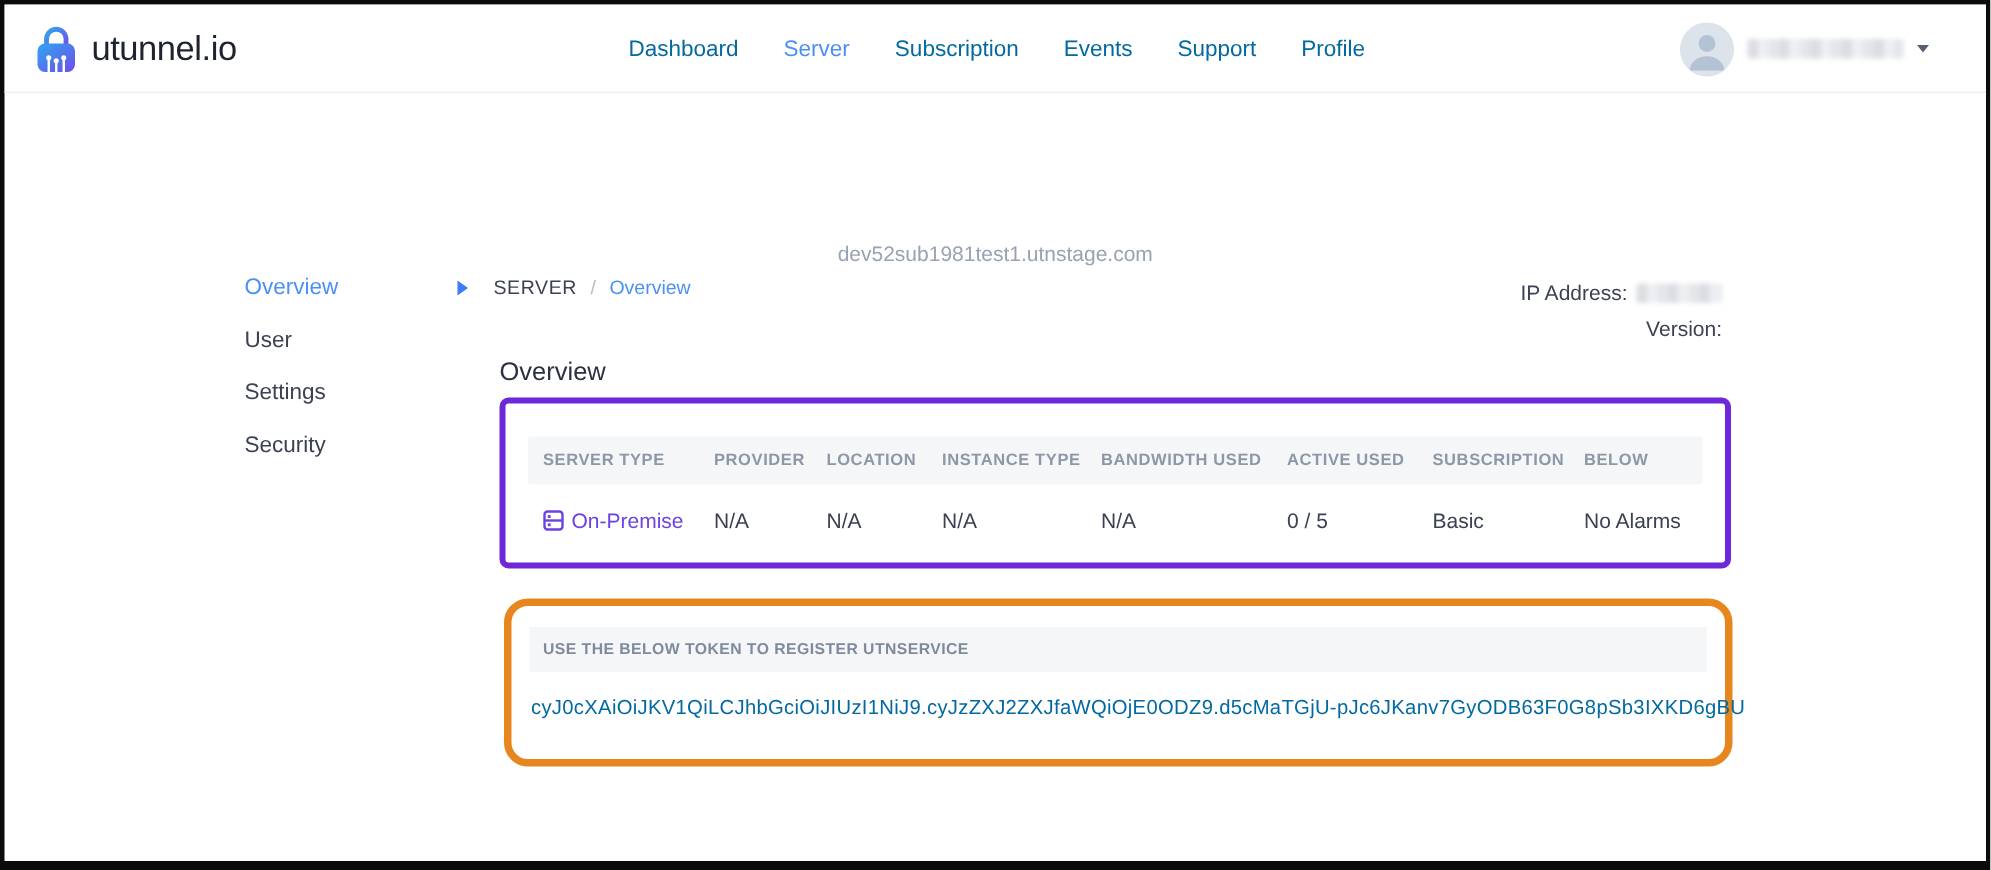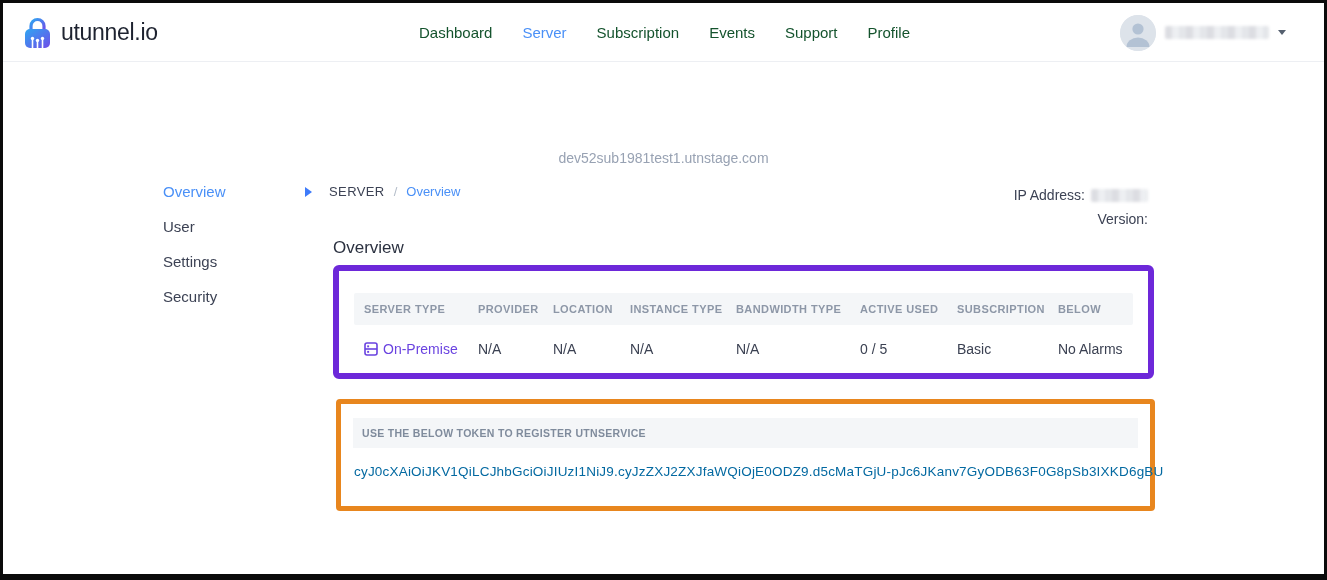--- a/index.html
+++ b/index.html
@@ -7,55 +7,55 @@
   .frame{
     position:relative;width:1327px;height:580px;background:#fff;
     border:3px solid #0b0b0b;border-bottom-width:6px;overflow:hidden;
     font-family:"Liberation Sans","DejaVu Sans",sans-serif;color:#3c4254;
   }
   
   .navbar{position:absolute;left:0;top:0;width:100%;height:59px;background:#fff;border-bottom:1px solid #edeff3;}
   .brand{position:absolute;left:19px;top:0;height:59px;display:flex;align-items:center;gap:8px;cursor:pointer;}
   .brand-text{font-size:23px;font-weight:500;color:#1e2330;letter-spacing:-0.3px;}
   .nav-links{position:absolute;left:416px;top:0;height:59px;display:flex;align-items:center;gap:30px;}
-  .nav-link{font-size:15px;color:#14532d;text-decoration:none;cursor:pointer;}
+  .nav-link{font-size:15px;color:#0369a1;text-decoration:none;cursor:pointer;}
   .nav-link.active{color:#4a90f7;}
   .user-menu{position:absolute;right:38px;top:0;height:59px;display:flex;align-items:center;gap:9px;cursor:pointer;}
   .avatar{width:36px;height:36px;border-radius:50%;background:#dde3ea;overflow:hidden;flex:none;}
   .redact{background:repeating-linear-gradient(90deg,#dcdde2 0 7px,#edeff2 7px 14px,#e4e6ea 14px 21px);filter:blur(1.6px);border-radius:2px;}
   .name-redact{width:104px;height:13px;}
   .caret{width:0;height:0;border-left:4.5px solid transparent;border-right:4.5px solid transparent;border-top:5px solid #55606f;}
   
   .server-title{position:absolute;left:0;top:114px;width:100%;text-align:center;font-size:22px;font-weight:500;color:#262b3a;}
-  .server-domain{position:absolute;left:0;top:147px;width:100%;text-align:center;font-size:14px;color:#98a2b3;}
+  .server-domain{position:absolute;left:0;top:158px;width:100%;text-align:center;font-size:14px;color:#98a2b3;}
   
   .sidebar{position:absolute;left:160px;top:180px;display:flex;flex-direction:column;gap:18px;}
   .side-item{font-size:15px;color:#3c4254;cursor:pointer;}
   .side-item.active{color:#4a90f7;}
   
   .breadcrumb{position:absolute;left:302px;top:181px;display:flex;align-items:center;gap:9px;font-size:13px;}
   .crumb-arrow{width:0;height:0;border-top:5px solid transparent;border-bottom:5px solid transparent;border-left:7px solid #3e7bfa;margin-right:8px;}
   .crumb-section{color:#3c4254;letter-spacing:0.4px;}
   .crumb-sep{color:#b4bdc9;}
   .crumb-current{color:#4a90f7;cursor:pointer;}
   .meta{position:absolute;right:176px;top:180px;text-align:right;font-size:14px;color:#3c4254;line-height:24px;}
   .meta-line{display:flex;justify-content:flex-end;align-items:center;gap:6px;}
   .ip-redact{width:57px;height:13px;display:inline-block;}
   
   .section-heading{position:absolute;left:330px;top:235px;font-size:17px;font-weight:500;color:#2b3140;}
-  .card{position:absolute;left:330px;top:262px;width:821px;height:114px;border:6px solid #6d28d9;border-radius:6px;background:#fff;}
+  .card{position:absolute;left:330px;top:262px;width:821px;height:114px;border:4px solid #6d28d9;border-radius:6px;background:#fff;}
   .thead{position:absolute;left:15px;right:15px;top:22px;height:32px;background:#f4f6f8;border-radius:2px;
     display:grid;grid-template-columns:114px 75px 77px 106px 124px 97px 101px 1fr;align-items:center;padding-left:10px;}
   .th{font-size:11px;font-weight:700;color:#8d97a7;letter-spacing:0.4px;}
   .trow{position:absolute;left:15px;right:15px;top:62px;height:32px;
     display:grid;grid-template-columns:114px 75px 77px 106px 124px 97px 101px 1fr;align-items:center;padding-left:10px;}
   .td{font-size:14px;color:#3b4152;}
   .td-link{color:#6a43e0;display:flex;align-items:center;gap:5px;cursor:pointer;}
   
-  .token-box{position:absolute;left:333px;top:396px;width:819px;height:112px;border:5px solid #e8861e;border-radius:4px;background:#fff;}
+  .token-box{position:absolute;left:333px;top:396px;width:819px;height:112px;border:5px solid #e8861e;border-radius:16px;background:#fff;}
   .token-label-strip{margin:14px 12px 0 12px;height:30px;background:#f4f6f8;display:flex;align-items:center;padding-left:9px;}
   .token-label{font-size:10.5px;font-weight:700;color:#7f8b9c;letter-spacing:0.3px;}
   .token-text{margin:16px 12px 15px 13px;font-size:13.5px;color:#0369a1;letter-spacing:0.2px;white-space:nowrap;cursor:pointer;}
 </style>
 </head>
 <body>
 
 <div class="frame">
 
   <div class="navbar">
@@ -135,21 +135,21 @@
   </div>
 
   <div class="section-heading">Overview</div>
 
   <div class="card">
     <div class="thead">
       <span class="th">SERVER TYPE</span>
       <span class="th">PROVIDER</span>
       <span class="th">LOCATION</span>
       <span class="th">INSTANCE TYPE</span>
-      <span class="th">BANDWIDTH TYPE</span>
+      <span class="th">BANDWIDTH USED</span>
       <span class="th">ACTIVE USED</span>
       <span class="th">SUBSCRIPTION</span>
       <span class="th">BELOW</span>
     </div>
     <div class="trow">
       <span class="td td-link">
         <span style="display:flex;">
           <svg width="14" height="14" viewBox="0 0 14 14">
             <rect x="1" y="1" width="12" height="12" rx="2" fill="none" stroke="#6a43e0" stroke-width="1.6"></rect>
             <line x1="1" y1="7" x2="13" y2="7" stroke="#6a43e0" stroke-width="1.6"></line>

